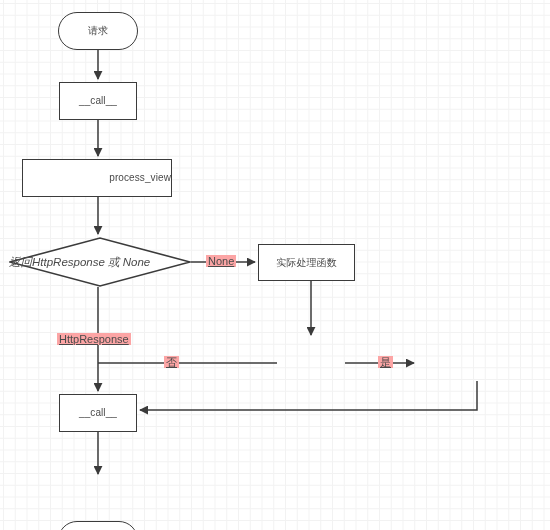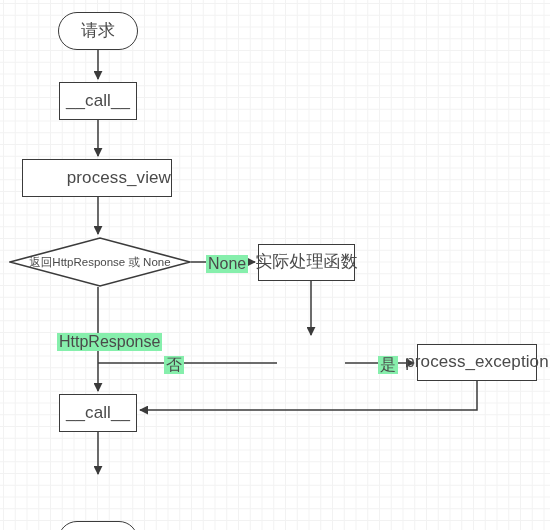--- a/index.html
+++ b/index.html
@@ -41,53 +41,55 @@
   }
   .node {
     position: absolute;
     box-sizing: border-box;
     background: #ffffff;
     border: 1.6px solid #3b3b3b;
     display: flex;
     align-items: center;
     justify-content: center;
     color: #4a4a4a;
-    font-size: 17px;
+    font-size: 10px;
     line-height: 1.2;
     white-space: nowrap;
     letter-spacing: 0.1px;
   }
   .node.terminal {
     border-radius: 19px;
   }
   .diamond-wrap {
     position: absolute;
     display: flex;
     align-items: center;
-    justify-content: center;
+    justify-content: flex-start;
+    font-style: italic;
   }
   .diamond-wrap svg {
     position: absolute;
     left: 0; top: 0;
   }
   .diamond-label {
     position: relative;
     color: #4a4a4a;
     font-size: 11.5px;
     white-space: nowrap;
     z-index: 2;
   }
   .edge-label {
     position: absolute;
     color: #4a4a4a;
-    font-size: 16px;
-    background: #86efac;
+    font-size: 11px;
+    background: #fca5a5;
     padding: 0 2px;
     white-space: nowrap;
     line-height: 1.1;
+    text-decoration: underline;
   }
 </style>
 </head>
 <body>
 
 <div id="canvas">
 
   <div id="grid"></div>
 
   <svg id="edges" width="550" height="530">
@@ -137,23 +139,20 @@
       <polygon points="1,25 91,1 181,25 91,49" fill="#ffffff" stroke="#3b3b3b" stroke-width="1.6"></polygon>
     </svg>
     <span class="diamond-label">返回HttpResponse 或 None</span>
   </div>
 
   <div class="node" style="left:258px; top:244px; width:97px; height:37px;">
     <span>实际处理函数</span>
   </div>
 
 
-  <div class="node" style="left:417px; top:344px; width:120px; height:37px;">
-    <span>process_exception</span>
-  </div>
 
   <div class="node" style="left:59px; top:394px; width:78px; height:38px;">
     <span>__call__</span>
   </div>
 
   <div class="node terminal" style="left:58px; top:477px; width:80px; height:38px;margin-top:44px;">
     <span>返回</span>
   </div>
 
   <div class="edge-label" style="left:206px; top:255px;">None</div>

